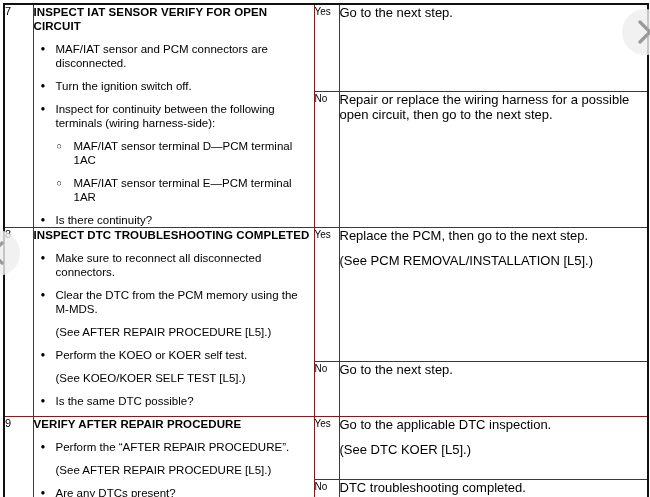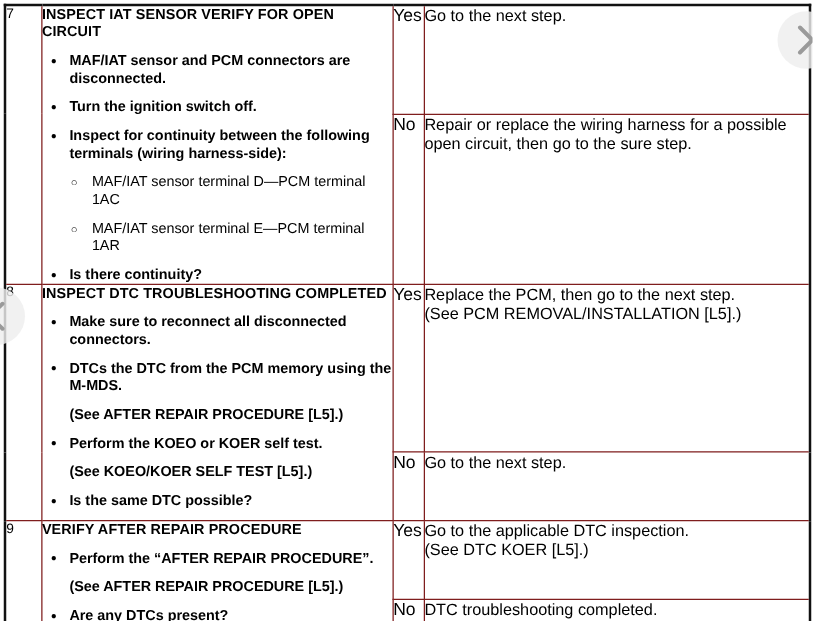--- a/index.html
+++ b/index.html
@@ -52,21 +52,21 @@
     padding: 3px 0 0 3px;
     font-size: 11px;
     line-height: 13px;
     border-left: 2px solid #111111 !important;
   }
   .cell-action {
     padding: 4px 6px 6px 8px;
   }
   .cell-yn {
     padding: 4px 0 0 4px;
-    font-size: 14px;
+    font-size: 10px;
     line-height: 14px;
     white-space: nowrap;
   }
   .cell-result {
     padding: 4px 6px 6px 6px;
     font-size: 13px;
     line-height: 15px;
     border-right: 2px solid #111111 !important;
   }
 
@@ -85,21 +85,20 @@
     list-style: none;
     margin: 0;
     padding: 0;
   }
   ul.blist > li {
     position: relative;
     padding-left: 22px;
     font-size: 11.5px;
     line-height: 14px;
     margin-top: 9px;
-    font-weight: bold;
   }
   ul.blist > li.nobullet {
     padding-left: 22px;
   }
   ul.blist > li.bullet::before {
     content: "\25CF";
     position: absolute;
     left: 7px;
     top: -1px;
     font-size: 8px;
@@ -121,21 +120,21 @@
   ul.sublist > li::before {
     content: "\25CB";
     position: absolute;
     left: 1px;
     top: 0px;
     font-size: 9px;
     line-height: 14px;
   }
 
   .result-line { margin: 0; }
-  .result-line + .result-line { margin-top: 0; }
+  .result-line + .result-line { margin-top: 10px; }
 
   
   .nav-arrow {
     position: absolute;
     width: 46px;
     height: 46px;
     border-radius: 50%;
     background: rgba(238,238,238,0.82);
     display: flex;
     align-items: center;
@@ -184,33 +183,33 @@
         </td>
         <td class="cell-result">
           <p class="result-line">Go to the next step.</p>
         </td>
       </tr>
       <tr>
         <td class="cell-yn" style="height:129px">
           <span>No</span>
         </td>
         <td class="cell-result">
-          <p class="result-line">Repair or replace the wiring harness for a possible open circuit, then go to the sure step.</p>
+          <p class="result-line">Repair or replace the wiring harness for a possible open circuit, then go to the next step.</p>
         </td>
       </tr>
 
       <tr>
         <td class="cell-step" rowspan="2">
           <span>8</span>
         </td>
         <td class="cell-action" rowspan="2">
           <div class="action-title">INSPECT DTC TROUBLESHOOTING COMPLETED</div>
           <ul class="blist">
             <li class="bullet">Make sure to reconnect all disconnected connectors.</li>
-            <li class="bullet">DTCs the DTC from the PCM memory using the M-MDS.</li>
+            <li class="bullet">Clear the DTC from the PCM memory using the M-MDS.</li>
             <li class="nobullet">(See AFTER REPAIR PROCEDURE [L5].)</li>
             <li class="bullet">Perform the KOEO or KOER self test.</li>
             <li class="nobullet">(See KOEO/KOER SELF TEST [L5].)</li>
             <li class="bullet">Is the same DTC possible?</li>
           </ul>
         </td>
         <td class="cell-yn" style="height:133px">
           <span>Yes</span>
         </td>
         <td class="cell-result">

